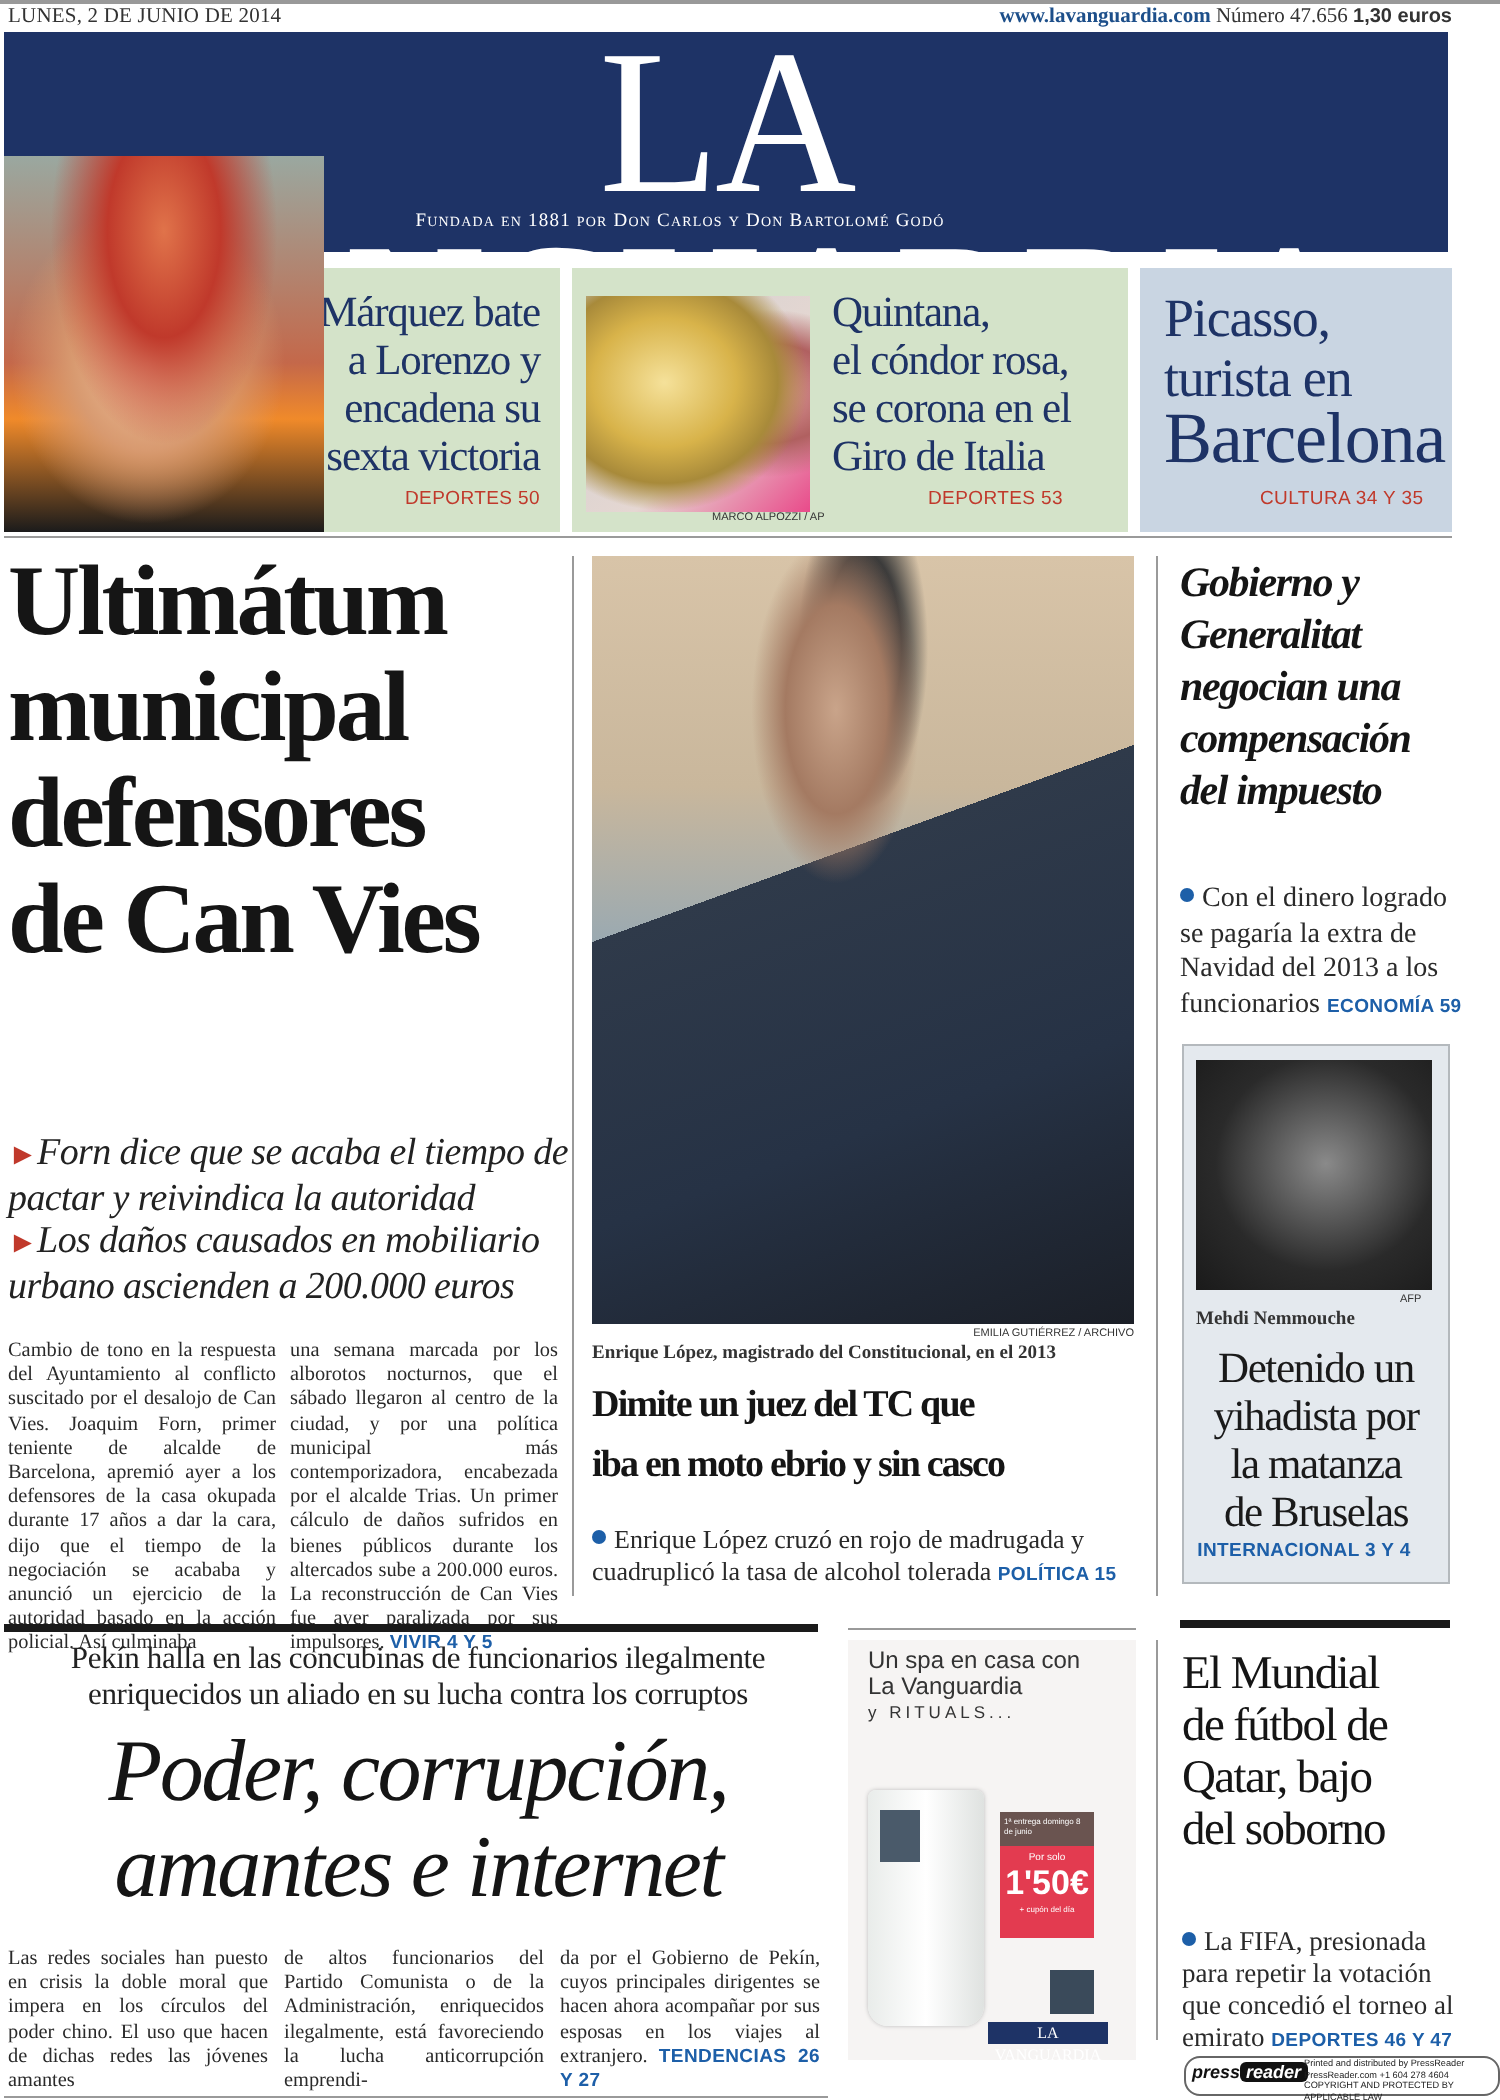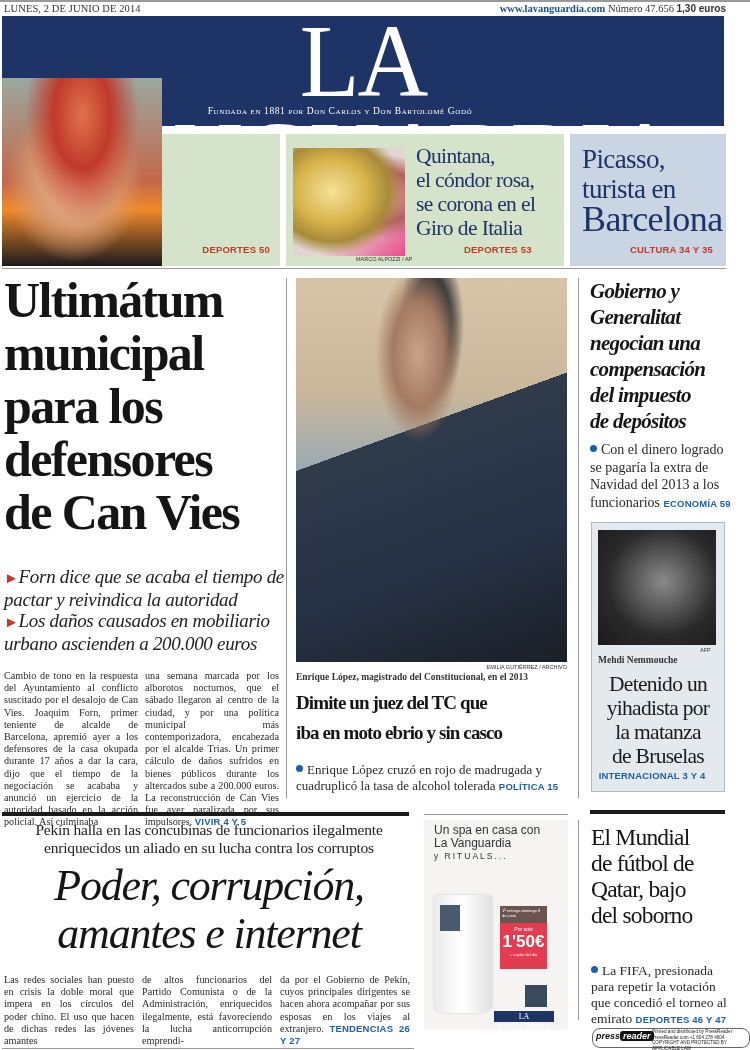--- a/index.html
+++ b/index.html
@@ -20,21 +20,21 @@
   .mast-title { left: 0; top: 2px; width: 722px; text-align: center; color: #fff;
     font-size: 98px; line-height: 92px; letter-spacing: -2px; font-family: "Liberation Serif", serif; transform: scaleY(1.05); }
   .mast-sub { left: 0; top: 90px; width: 676px; text-align: center; color: #fff; font-size: 9.5px; font-variant: small-caps; letter-spacing: 0.6px; }
 
   
   .promo { top: 134px; height: 132px; }
   .promo1 { left: 2px; width: 278px; background: #d4e3c9; }
   .promo2 { left: 286px; width: 278px; background: #d4e3c9; }
   .promo3 { left: 570px; width: 156px; background: #c9d5e2; }
   .promo-head { font-size: 21.5px; line-height: 24px; color: #1e3366; letter-spacing: -0.6px; }
-  .promo-sec { font-family: "Liberation Sans", sans-serif; font-weight: bold; font-size: 9.5px; color: #c0392b; letter-spacing: 0.2px; padding-left: 48px; }
+  .promo-sec { font-family: "Liberation Sans", sans-serif; font-weight: normal; font-size: 9.5px; color: #c0392b; letter-spacing: 0.2px; padding-left: 48px; }
   .photo { overflow: hidden; }
   .rider { left: 2px; top: 78px; width: 160px; height: 188px;
     background: radial-gradient(ellipse at 50% 20%, #e0734a 0%, #c0392b 25%, transparent 50%),
                 radial-gradient(ellipse at 45% 55%, #f0c39f 0%, #d89a70 30%, transparent 55%),
                 linear-gradient(180deg, #9aa8a0 0%, #c4684a 55%, #f08a2a 70%, #1b1b1b 100%);
     border-radius: 0 0 0 0; }
   .trophy { left: 293px; top: 148px; width: 112px; height: 108px;
     background: radial-gradient(ellipse at 35% 40%, #f5e19a 0%, #d8b34a 35%, #a88a3a 55%, transparent 70%),
                 radial-gradient(ellipse at 80% 45%, #e5a2a2 0%, #b06060 30%, transparent 50%),
                 linear-gradient(135deg, #cfcfcf, #e5d7d2 60%, #e94a8a 100%); }
@@ -105,20 +105,26 @@
   <span>Número 47.656</span>
   <span class="price">1,30 euros</span>
 </div>
 
 <div class="abs masthead">
   <div class="abs mast-title">LA VANGUARDIA</div>
   <div class="abs mast-sub">Fundada en 1881 por Don Carlos y Don Bartolomé Godó</div>
 </div>
 
 <div class="abs promo promo1">
+  <div class="abs" style="right:10px; top:10px; text-align:right;">
+    <div class="promo-head">Márquez bate</div>
+    <div class="promo-head">a Lorenzo y</div>
+    <div class="promo-head">encadena su</div>
+    <div class="promo-head">sexta victoria</div>
+  </div>
   <div class="abs promo-sec" style="right:10px; top:110px;">DEPORTES 50</div>
 </div>
 <div class="abs photo rider"></div>
 
 <div class="abs promo promo2">
   <div class="abs" style="left:130px; top:10px;">
     <div class="promo-head">Quintana,</div>
     <div class="promo-head">el cóndor rosa,</div>
     <div class="promo-head">se corona en el</div>
     <div class="promo-head">Giro de Italia</div>
@@ -135,21 +141,20 @@
     <div class="promo-head" style="font-size:36px; line-height:30px;">Barcelona</div>
   </div>
   <div class="abs promo-sec" style="left:12px; top:110px;">CULTURA 34 Y 35</div>
 </div>
 
 <div class="abs hr" style="left:2px; top:268px; width:724px;"></div>
 
 <div class="abs lead-head">
   <div>Ultimátum</div>
   <div>municipal</div>
-  <div>para los</div>
   <div>defensores</div>
   <div>de Can Vies</div>
 </div>
 <div class="abs lead-sub">
   <div><span class="tri">►</span><span>Forn dice que se acaba el tiempo de pactar y reivindica la autoridad</span></div>
   <div><span class="tri">►</span><span>Los daños causados en mobiliario urbano ascienden a 200.000 euros</span></div>
 </div>
 <div class="abs body-col" style="left:4px; top:670px; width:134px;">Cambio de tono en la respuesta del Ayuntamiento al conflicto suscitado por el desalojo de Can Vies. Joaquim Forn, primer teniente de alcalde de Barcelona, apremió ayer a los defensores de la casa okupada durante 17 años a dar la cara, dijo que el tiempo de la negociación se acababa y anunció un ejercicio de la autoridad basado en la acción policial. Así culminaba</div>
 <div class="abs body-col" style="left:145px; top:670px; width:134px;">
   <span>una semana marcada por los alborotos nocturnos, que el sábado llegaron al centro de la ciudad, y por una política municipal más contemporizadora, encabezada por el alcalde Trias. Un primer cálculo de daños sufridos en bienes públicos durante los altercados sube a 200.000 euros. La reconstrucción de Can Vies fue ayer paralizada por sus impulsores.</span>
@@ -171,21 +176,20 @@
 </div>
 
 <div class="abs vr" style="left:578px; top:278px; height:520px;"></div>
 
 <div class="abs right-head">
   <div>Gobierno y</div>
   <div>Generalitat</div>
   <div>negocian una</div>
   <div>compensación</div>
   <div>del impuesto</div>
-  <div>de depósitos</div>
 </div>
 <div class="abs right-bullet">
   <span class="dot"></span><span>Con el dinero logrado se pagaría la extra de Navidad del 2013 a los funcionarios</span>
   <span class="xref">ECONOMÍA 59</span>
 </div>
 
 <div class="abs jihad-box"></div>
 <div class="abs photo mehdi-photo"></div>
 <div class="abs credit" style="left:700px; top:647px;">AFP</div>
 <div class="abs mehdi-name" style="left:598px; top:655px;">Mehdi Nemmouche</div>

